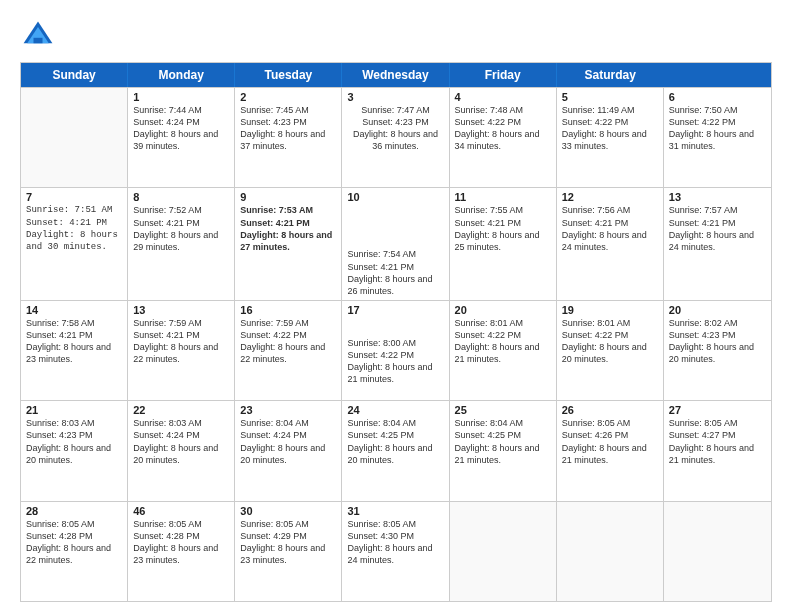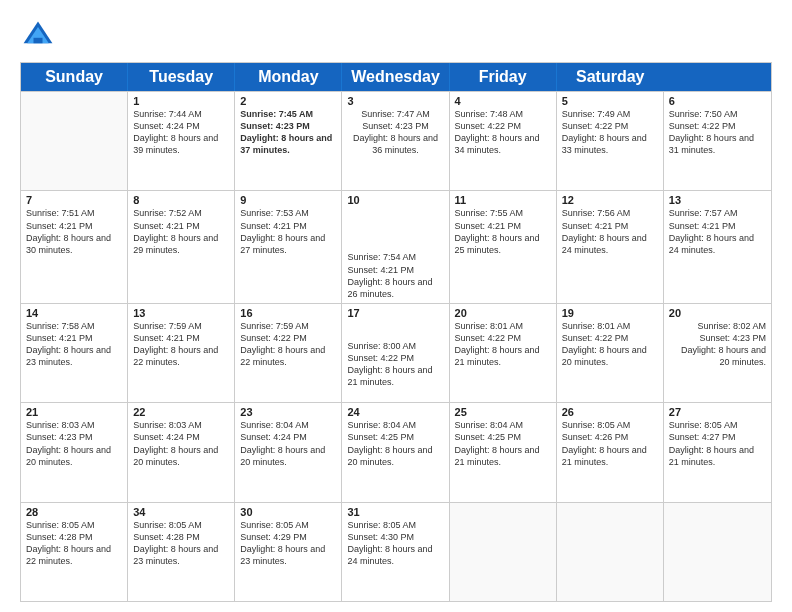--- a/index.html
+++ b/index.html
@@ -60,21 +60,21 @@
       flex-direction: column;
       border: 1px solid #ccc;
     }
     .cal-header-row {
       display: grid;
       grid-template-columns: repeat(7, 1fr);
       background: #1565c0;
     }
     .cal-header-cell {
       color: #fff;
-      font-size: 16px;
+      font-size: 12px;
       font-weight: bold;
       text-align: center;
       padding: 5px 2px;
       border-right: 1px solid #1976d2;
     }
     .cal-header-cell:last-child { border-right: none; }
     .cal-body {
       flex: 1;
       display: flex;
       flex-direction: column;
@@ -126,82 +126,82 @@
     </div>
     <div class="title-block">
       <div class="month-title"></div>
       <div class="subtitle"></div>
     </div>
   </div>
 
   <div class="calendar">
     <div class="cal-header-row" id="cal-header">
         <div class="cal-header-cell">Sunday</div>
+        <div class="cal-header-cell">Monday</div>
         <div class="cal-header-cell">Tuesday</div>
-        <div class="cal-header-cell">Monday</div>
         <div class="cal-header-cell">Wednesday</div>
         <div class="cal-header-cell">Friday</div>
         <div class="cal-header-cell">Saturday</div>
       </div>
     <div class="cal-body" id="cal-body">
         <div class="cal-row">
           <div class="cal-cell empty"></div>
           <div class="cal-cell">
             <div class="day-num">1</div>
             <div class="cell-text" style="white-space: pre-line;">Sunrise: 7:44 AM
 Sunset: 4:24 PM
 Daylight: 8 hours and 39 minutes.</div>
           </div>
           <div class="cal-cell">
             <div class="day-num">2</div>
-            <div class="cell-text" style="white-space: pre-line; font-weight: bold;">Sunrise: 7:45 AM
+            <div class="cell-text" style="white-space: pre-line;">Sunrise: 7:45 AM
 Sunset: 4:23 PM
 Daylight: 8 hours and 37 minutes.</div>
           </div>
           <div class="cal-cell">
             <div class="day-num">3</div>
             <div class="cell-text" style="white-space: pre-line; text-align: center;">Sunrise: 7:47 AM
 Sunset: 4:23 PM
 Daylight: 8 hours and 36 minutes.</div>
           </div>
           <div class="cal-cell">
             <div class="day-num">4</div>
             <div class="cell-text" style="white-space: pre-line;">Sunrise: 7:48 AM
 Sunset: 4:22 PM
 Daylight: 8 hours and 34 minutes.</div>
           </div>
           <div class="cal-cell">
             <div class="day-num">5</div>
-            <div class="cell-text" style="white-space: pre-line;">Sunrise: 7:49 AM
+            <div class="cell-text" style="white-space: pre-line;">Sunrise: 11:49 AM
 Sunset: 4:22 PM
 Daylight: 8 hours and 33 minutes.</div>
           </div>
           <div class="cal-cell">
             <div class="day-num">6</div>
             <div class="cell-text" style="white-space: pre-line;">Sunrise: 7:50 AM
 Sunset: 4:22 PM
 Daylight: 8 hours and 31 minutes.</div>
           </div>
         </div>
         <div class="cal-row">
           <div class="cal-cell">
             <div class="day-num">7</div>
-            <div class="cell-text" style="white-space: pre-line;">Sunrise: 7:51 AM
+            <div class="cell-text" style="white-space: pre-line; font-family: Liberation Mono, monospace;">Sunrise: 7:51 AM
 Sunset: 4:21 PM
 Daylight: 8 hours and 30 minutes.</div>
           </div>
           <div class="cal-cell">
             <div class="day-num">8</div>
             <div class="cell-text" style="white-space: pre-line;">Sunrise: 7:52 AM
 Sunset: 4:21 PM
 Daylight: 8 hours and 29 minutes.</div>
           </div>
           <div class="cal-cell">
             <div class="day-num">9</div>
-            <div class="cell-text" style="white-space: pre-line;">Sunrise: 7:53 AM
+            <div class="cell-text" style="white-space: pre-line; font-weight: bold;">Sunrise: 7:53 AM
 Sunset: 4:21 PM
 Daylight: 8 hours and 27 minutes.</div>
           </div>
           <div class="cal-cell">
             <div class="day-num">10</div>
             <div class="cell-text" style="white-space: pre-line; margin-top: 44px;">Sunrise: 7:54 AM
 Sunset: 4:21 PM
 Daylight: 8 hours and 26 minutes.</div>
           </div>
           <div class="cal-cell">
@@ -255,21 +255,21 @@
 Daylight: 8 hours and 21 minutes.</div>
           </div>
           <div class="cal-cell">
             <div class="day-num">19</div>
             <div class="cell-text" style="white-space: pre-line;">Sunrise: 8:01 AM
 Sunset: 4:22 PM
 Daylight: 8 hours and 20 minutes.</div>
           </div>
           <div class="cal-cell">
             <div class="day-num">20</div>
-            <div class="cell-text" style="white-space: pre-line; text-align: right;">Sunrise: 8:02 AM
+            <div class="cell-text" style="white-space: pre-line;">Sunrise: 8:02 AM
 Sunset: 4:23 PM
 Daylight: 8 hours and 20 minutes.</div>
           </div>
         </div>
         <div class="cal-row">
           <div class="cal-cell">
             <div class="day-num">21</div>
             <div class="cell-text" style="white-space: pre-line;">Sunrise: 8:03 AM
 Sunset: 4:23 PM
 Daylight: 8 hours and 20 minutes.</div>
@@ -312,21 +312,21 @@
           </div>
         </div>
         <div class="cal-row">
           <div class="cal-cell">
             <div class="day-num">28</div>
             <div class="cell-text" style="white-space: pre-line;">Sunrise: 8:05 AM
 Sunset: 4:28 PM
 Daylight: 8 hours and 22 minutes.</div>
           </div>
           <div class="cal-cell">
-            <div class="day-num">34</div>
+            <div class="day-num">46</div>
             <div class="cell-text" style="white-space: pre-line;">Sunrise: 8:05 AM
 Sunset: 4:28 PM
 Daylight: 8 hours and 23 minutes.</div>
           </div>
           <div class="cal-cell">
             <div class="day-num">30</div>
             <div class="cell-text" style="white-space: pre-line;">Sunrise: 8:05 AM
 Sunset: 4:29 PM
 Daylight: 8 hours and 23 minutes.</div>
           </div>

